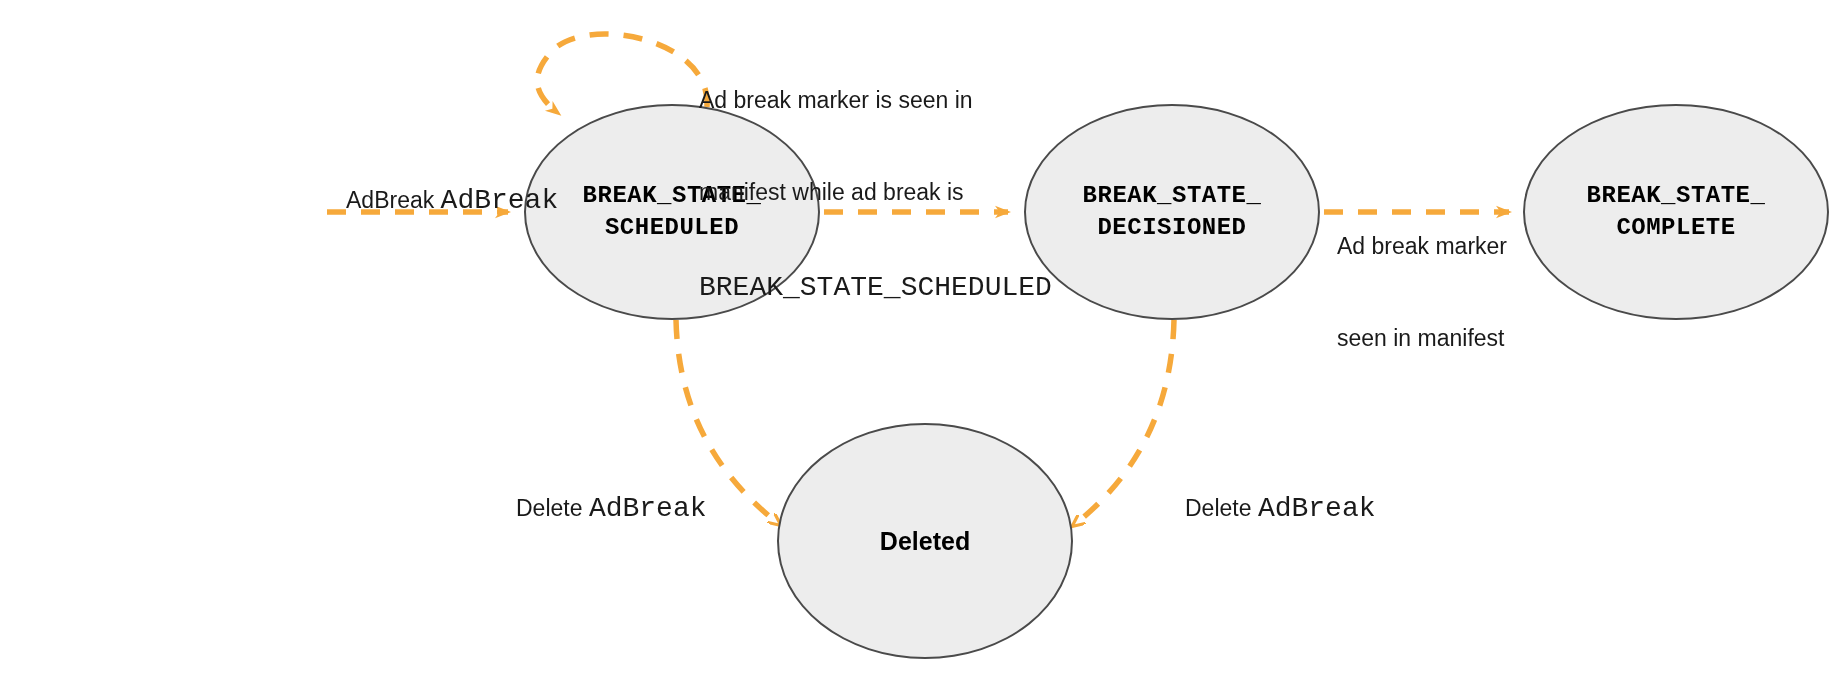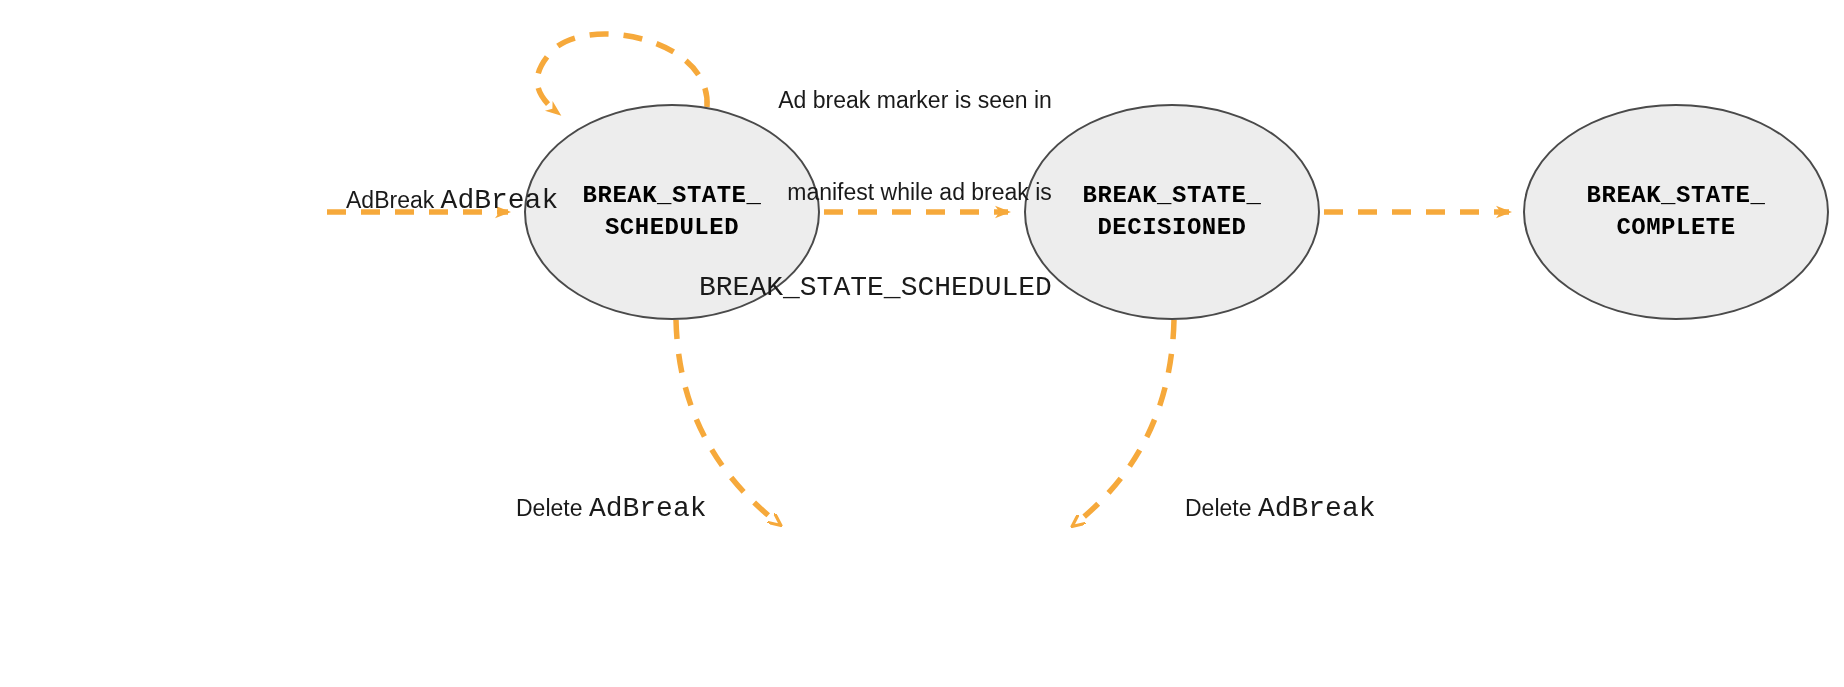--- a/index.html
+++ b/index.html
@@ -56,21 +56,21 @@
     font-family: "Liberation Sans", sans-serif;
     font-size: 23px;
     line-height: 1.33;
     white-space: pre;
   }
   .edge-label .mono {
     font-family: "Liberation Mono", monospace;
     font-size: 28px;
     letter-spacing: 0px;
   }
-  .el-left { text-align: right; }
+  .el-left { text-align: left; }
 </style>
 </head>
 <body>
 
 <div id="canvas">
 
   <svg id="edges" viewBox="0 0 1844 687" xmlns="http://www.w3.org/2000/svg">
     <defs>
       <marker id="arrowOpen" markerWidth="14" markerHeight="12" refX="10" refY="6" orient="auto" markerUnits="userSpaceOnUse">
         <path d="M0.5,0.5 L12.5,6 L0.5,11.5" fill="none" stroke="#f6a93b" stroke-width="3.2" stroke-linecap="round" stroke-linejoin="round"></path>
@@ -102,28 +102,35 @@
   <div class="node" style="left:1024px; top:104px; width:296px; height:216px;">
     <span class="node-label mono">BREAK_STATE_
 DECISIONED</span>
   </div>
 
   <div class="node" style="left:1523px; top:104px; width:306px; height:216px;">
     <span class="node-label mono">BREAK_STATE_
 COMPLETE</span>
   </div>
 
+  <div class="node" style="left:777px; top:423px; width:296px; height:236px;">
+    <span class="node-label">Deleted</span>
+  </div>
 
   <div class="edge-label el-left" style="left:346px; top:182px;"><span>AdBreak </span><span class="mono">AdBreak</span></div>
 
   <div class="edge-label el-left" style="left:699px; top:24px;">
     <div>Ad break marker is seen in</div>
     <div>manifest while ad break is</div>
     <div class="mono">BREAK_STATE_SCHEDULED</div>
   </div>
 
 
+  <div class="edge-label el-left" style="left:1337px; top:170px;">
+    <div>Ad break marker</div>
+    <div>seen in manifest</div>
+  </div>
 
   <div class="edge-label el-left" style="left:516px; top:490px;"><span>Delete </span><span class="mono">AdBreak</span></div>
 
   <div class="edge-label el-left" style="left:1185px; top:490px;"><span>Delete </span><span class="mono">AdBreak</span></div>
 
 </div>
 
 </body></html>

